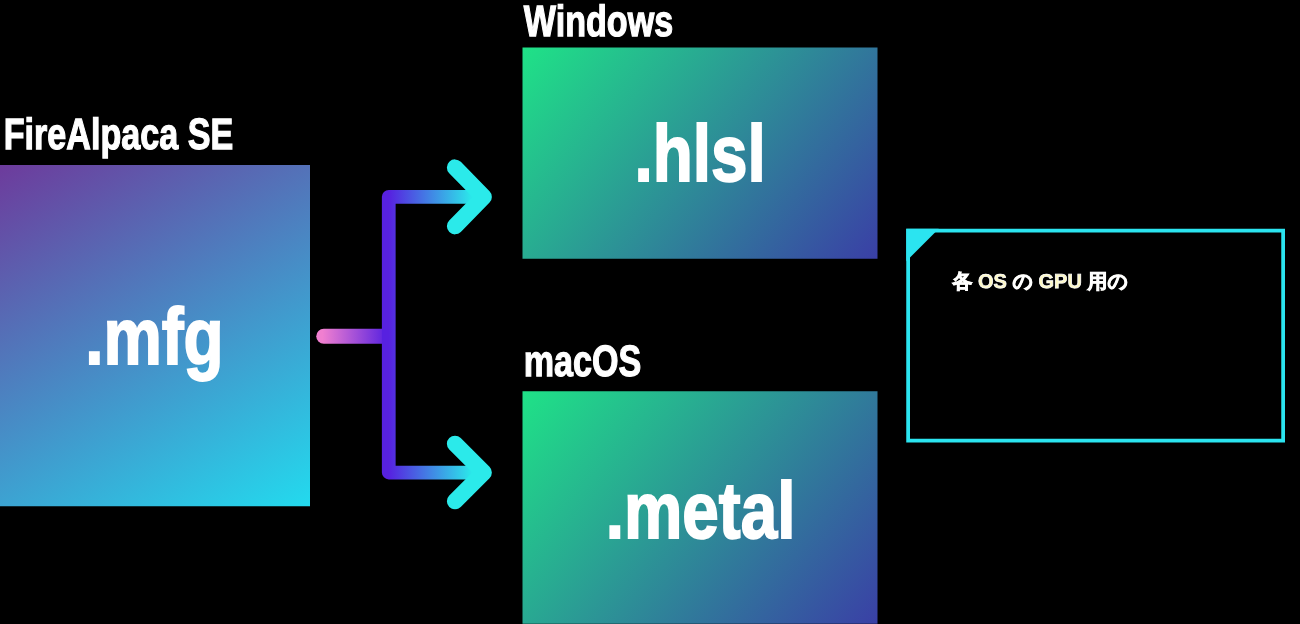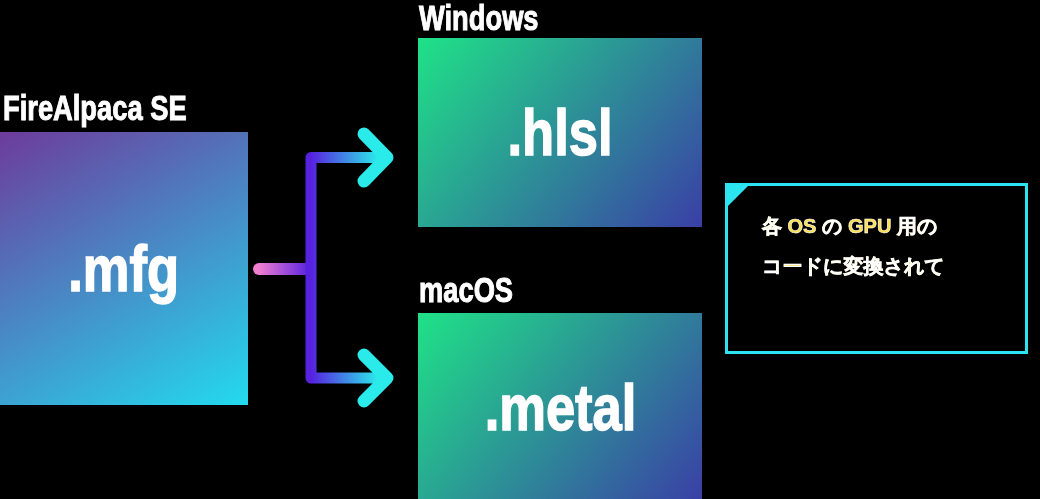--- a/index.html
+++ b/index.html
@@ -3,27 +3,27 @@
 <meta charset="utf-8">
 <style>
   html,body{margin:0;padding:0;}
   body{width:1040px;height:499px;background:#000;position:relative;overflow:hidden;font-family:"Liberation Sans",sans-serif;}
   .os-label{position:absolute;color:#fff;font-weight:bold;font-size:35px;transform:scaleX(0.78);transform-origin:left top;white-space:nowrap;-webkit-text-stroke:1px #fff;}
   .file-box{position:absolute;display:flex;align-items:center;justify-content:center;}
   .file-label{color:#fff;font-weight:bold;font-size:64px;transform:scaleX(0.82);white-space:nowrap;-webkit-text-stroke:1.5px #fff;}
   #source-box{left:0;top:132px;width:248px;height:273px;background:linear-gradient(150deg,#6d3b9c 0%,#23daee 100%);}
   #source-label{left:3px;top:88px;}
   #windows-label{left:419px;top:-2px;}
-  #hlsl-box{left:418px;top:38px;width:284px;height:189px;background:linear-gradient(130deg,#1fe287 0%,#3a3fa6 100%);}
+  #hlsl-box{left:418px;top:38px;width:284px;height:169px;background:linear-gradient(130deg,#1fe287 0%,#3a3fa6 100%);}
   #macos-label{left:419px;top:270px;}
   #metal-box{left:418px;top:313px;width:284px;height:189px;background:linear-gradient(130deg,#1fe287 0%,#3a3fa6 100%);}
   #connector{position:absolute;left:240px;top:110px;}
   #note-box{position:absolute;left:725px;top:183px;width:303px;height:171px;box-sizing:border-box;border:3px solid #2be4f0;background:#000;padding:20px 0 0 34px;}
   #note-fold{position:absolute;left:725px;top:183px;width:0;height:0;border-top:26px solid #2be4f0;border-right:26px solid transparent;}
-  .note-line{color:#fde047;font-weight:bold;font-size:20px;line-height:40px;white-space:nowrap;-webkit-text-stroke:0.6px #fff;}
+  .note-line{color:#fef9c3;font-weight:bold;font-size:16px;line-height:40px;white-space:nowrap;-webkit-text-stroke:0.6px #fff;}
 </style>
 </head>
 <body>
 
 <div class="os-label" id="source-label">FireAlpaca SE</div>
 <div class="file-box" id="source-box">
   <span class="file-label">.mfg</span>
 </div>
 
 <svg id="connector" width="170" height="310" viewBox="240 110 170 310">
@@ -48,15 +48,14 @@
   <span class="file-label">.hlsl</span>
 </div>
 
 <div class="os-label" id="macos-label">macOS</div>
 <div class="file-box" id="metal-box">
   <span class="file-label">.metal</span>
 </div>
 
 <div id="note-box">
   <div class="note-line">各 OS の GPU 用の</div>
-  <div class="note-line">コードに変換されて</div>
 </div>
 <div id="note-fold"></div>
 
 </body></html>

